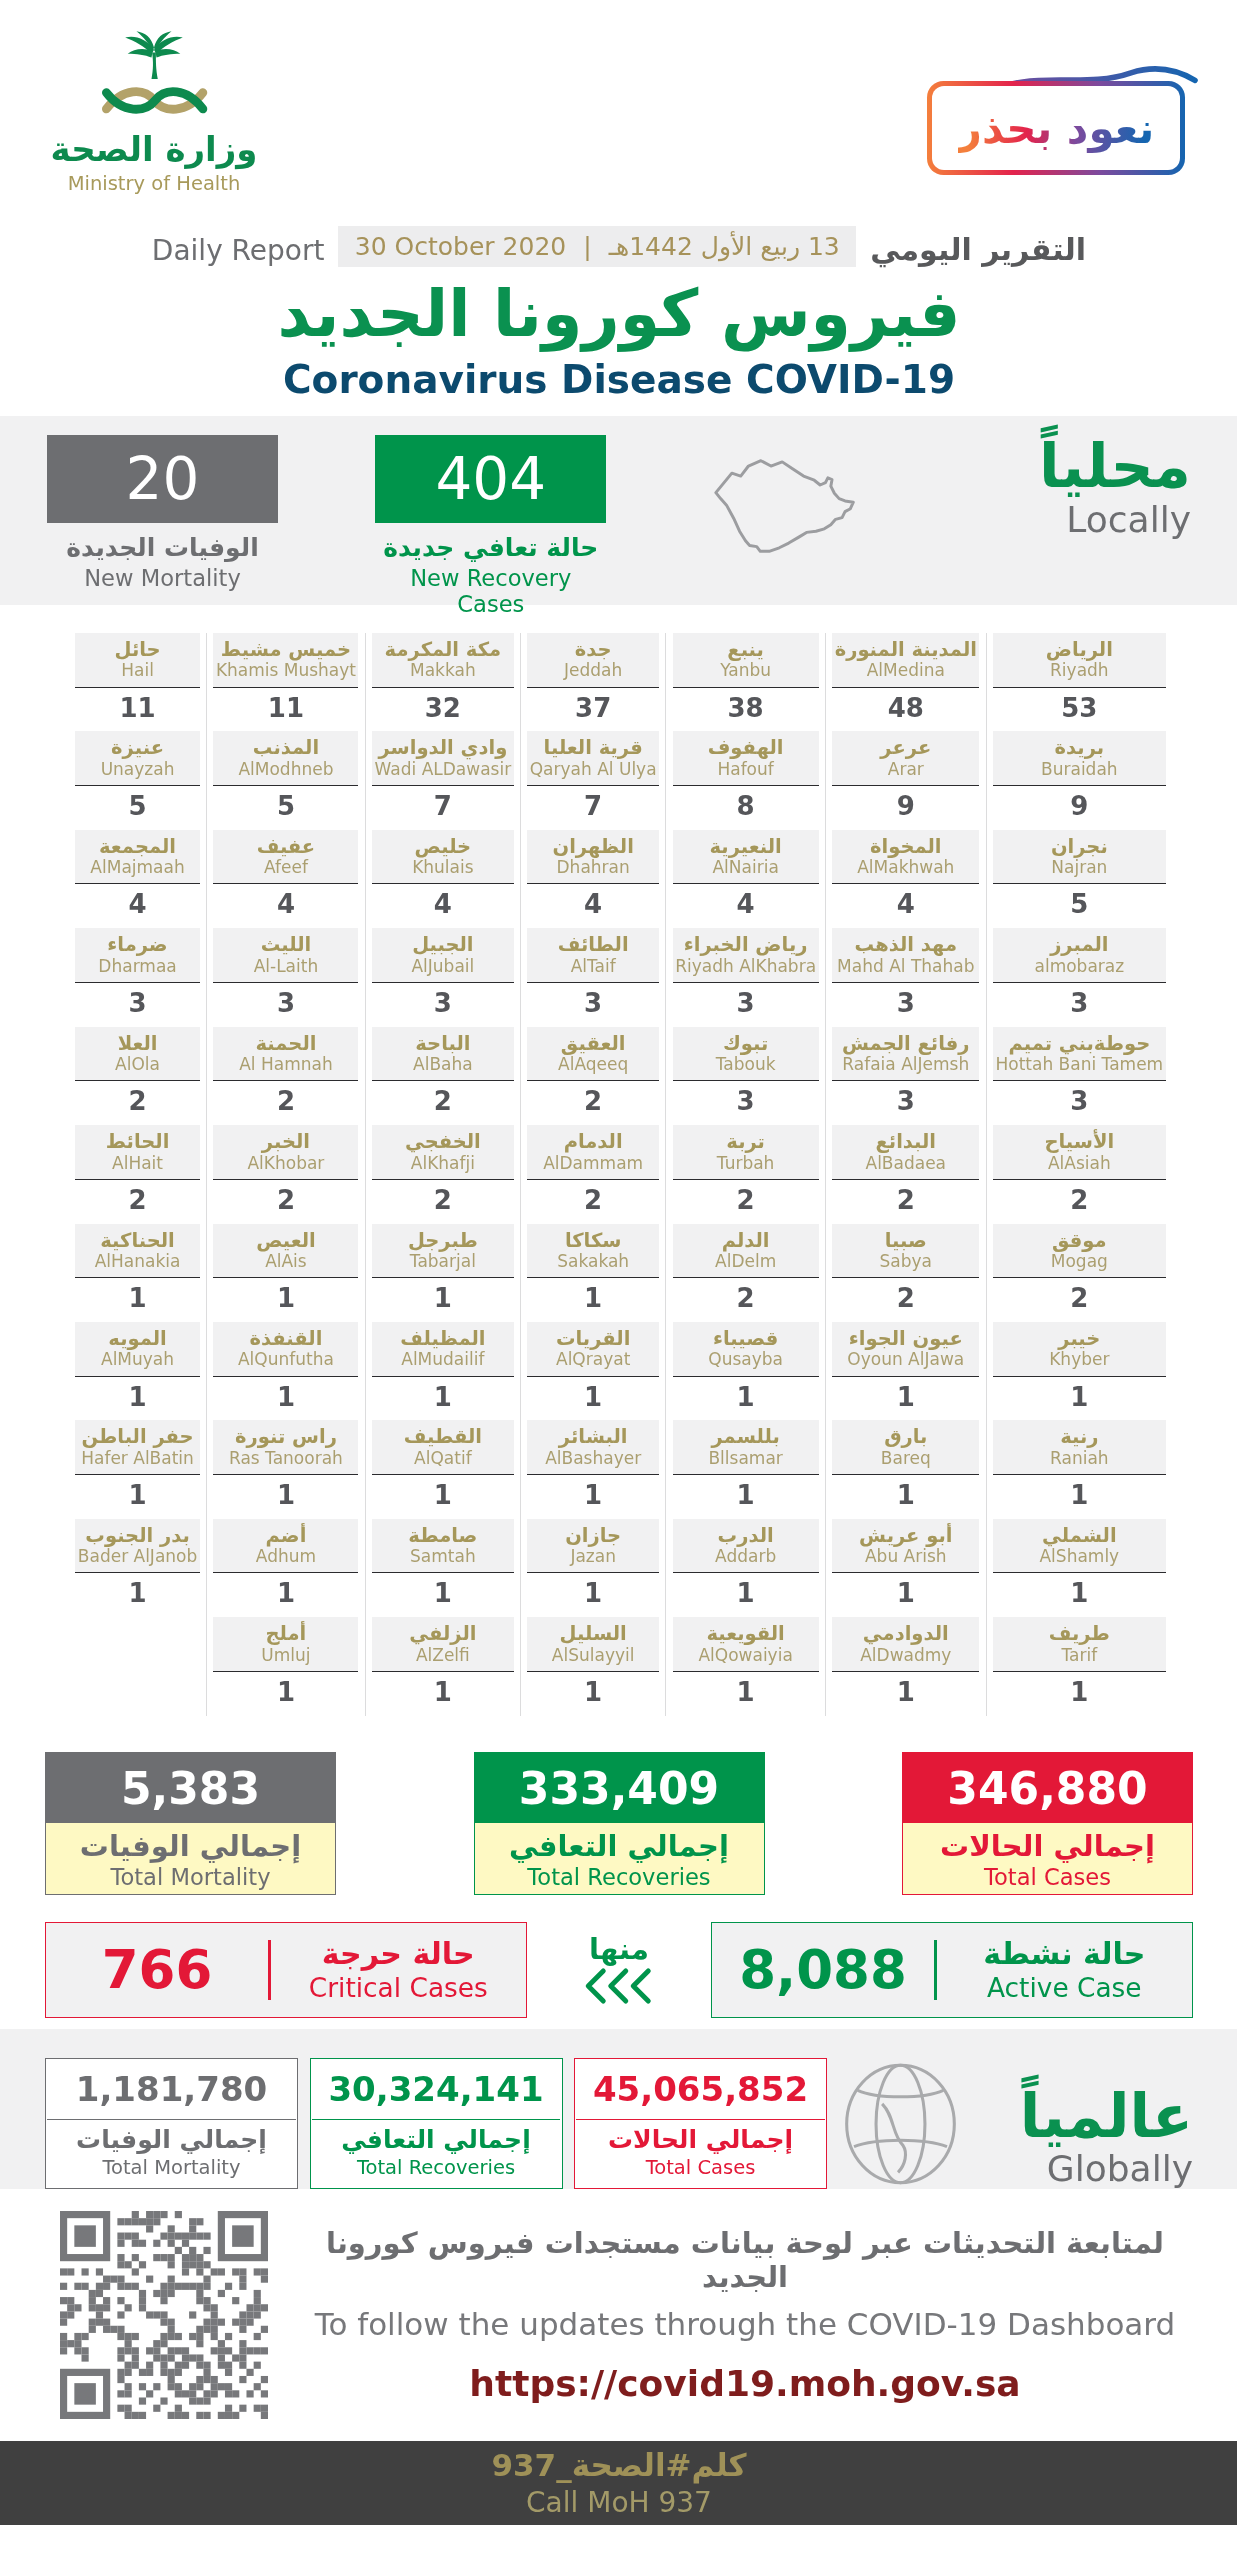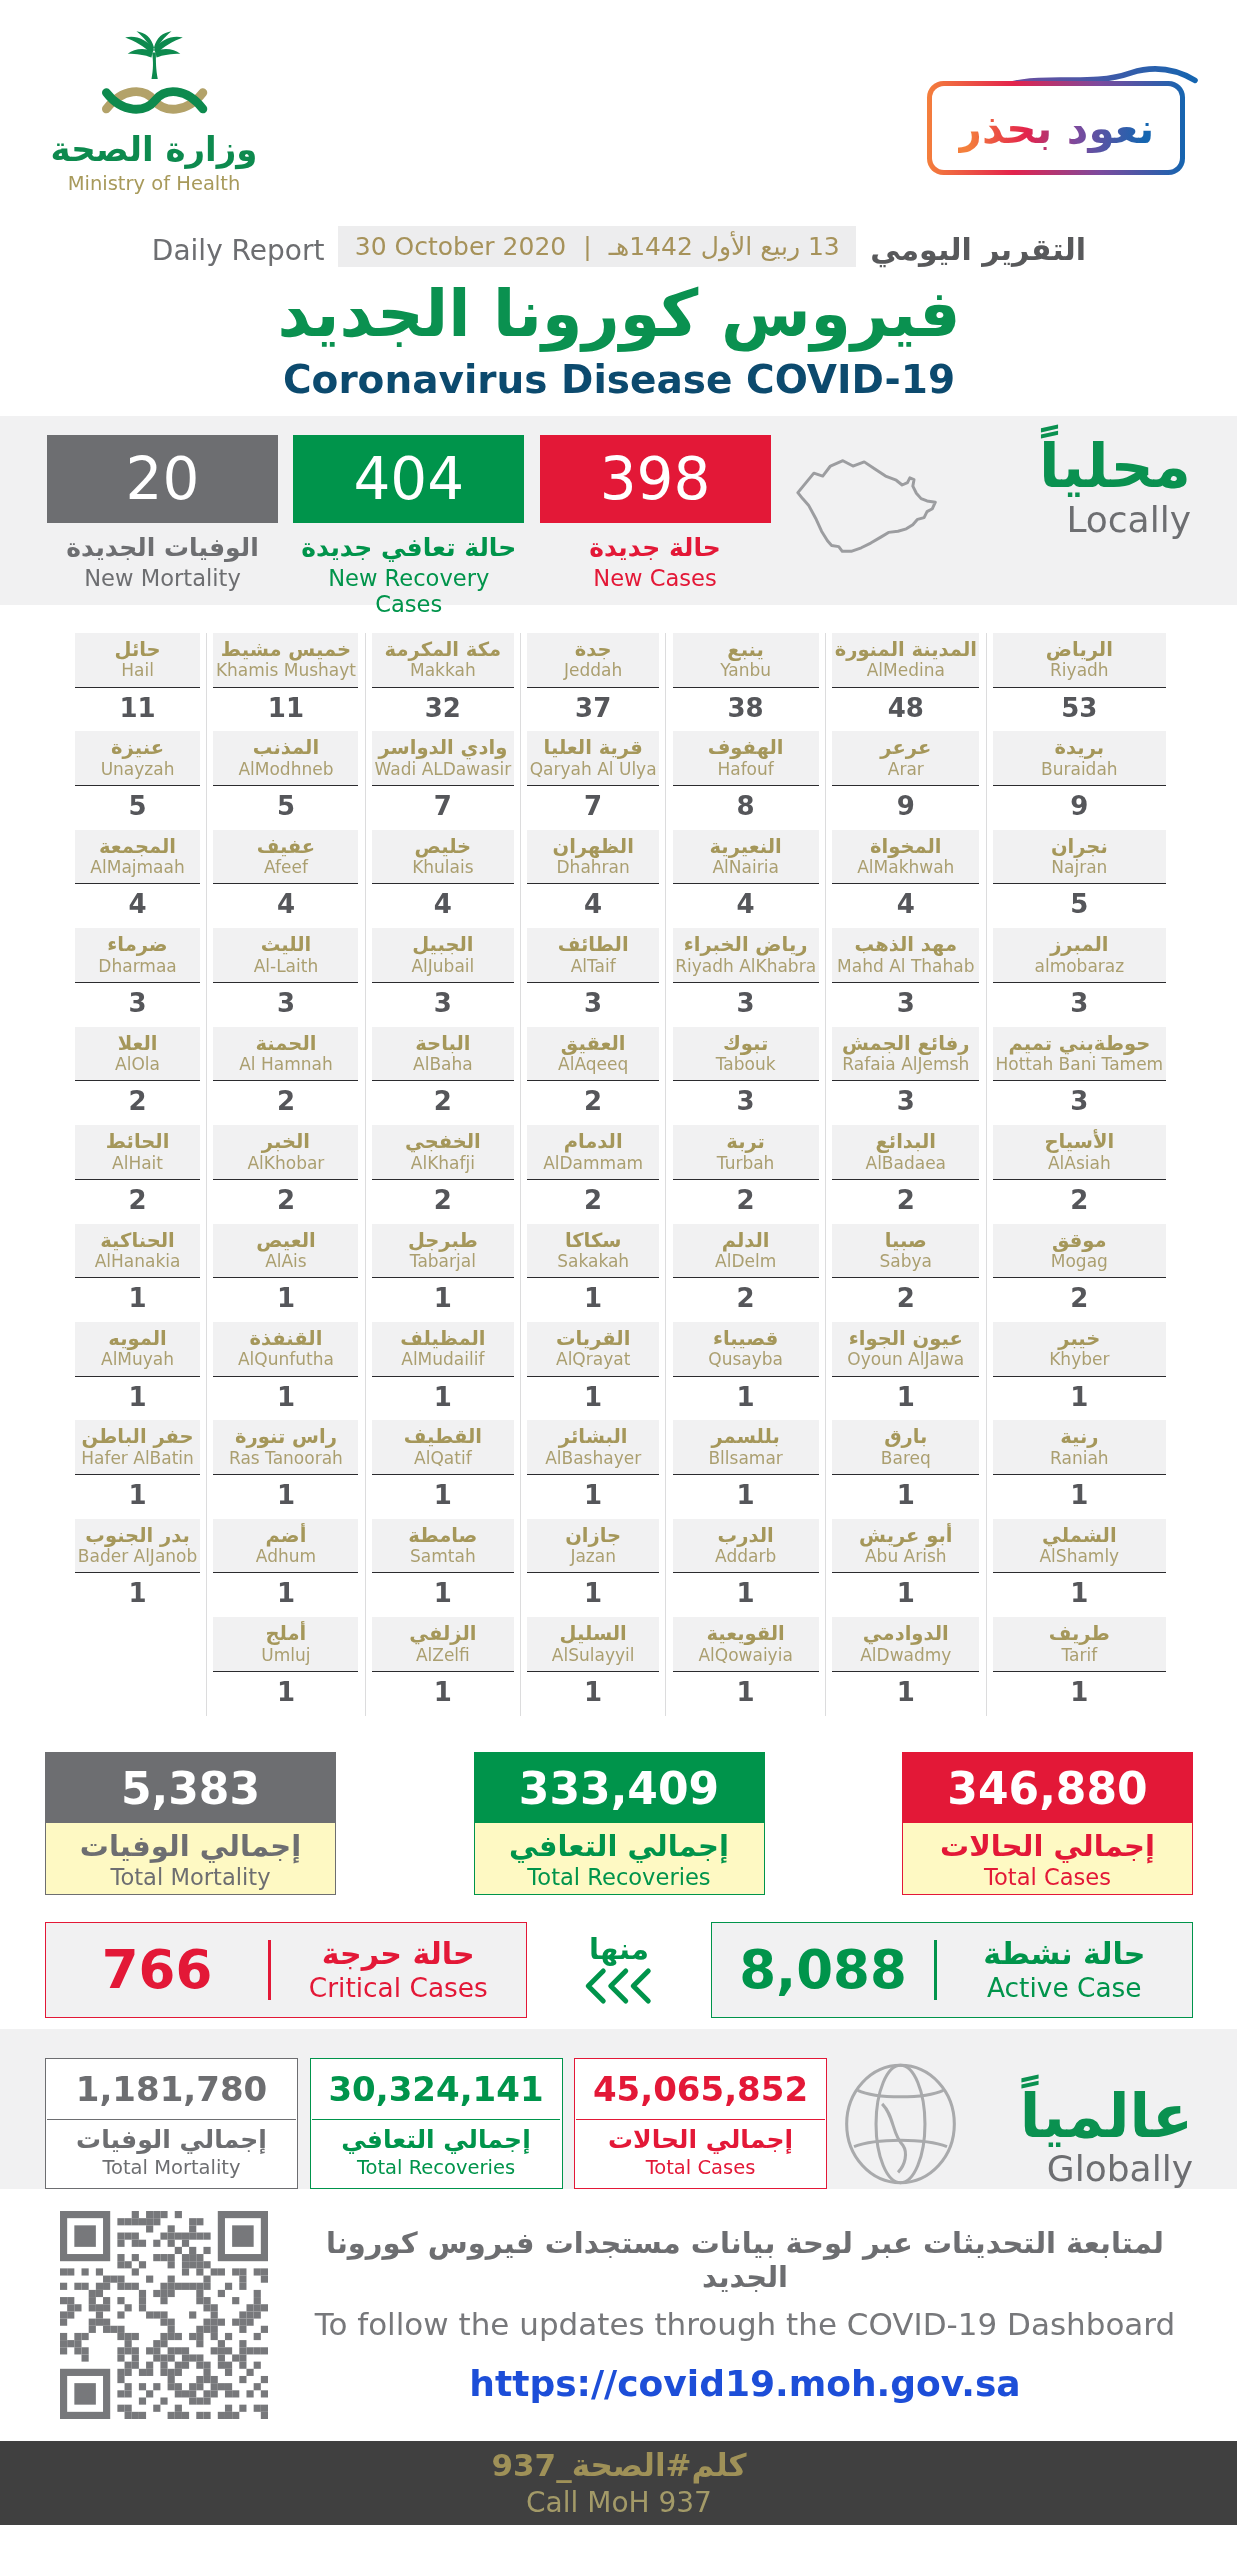--- a/index.html
+++ b/index.html
@@ -95,21 +95,21 @@
   .global-head { width: 220px; text-align: right; }
   .global-head .h-ar { color: #0a9150; font-size: 60px; font-weight: bold; line-height: 1.05; direction: rtl; }
   .global-head .h-en { color: #6d6e71; font-size: 36px; }
 
   
   .qr-section { height: 252px; display: flex; align-items: center; padding: 0 60px; gap: 44px; }
   .qr-box { width: 208px; height: 208px; flex: none; }
   .dash-text { flex: 1; text-align: center; }
   .dash-ar { color: #6d6e71; font-size: 29px; font-weight: bold; direction: rtl; }
   .dash-en { color: #77787b; font-size: 31px; margin-top: 11.3px; }
-  .dash-url { color: #1d4ed8; font-size: 36px; font-weight: bold; margin-top: 21.4px; display: inline-block; text-decoration: none; }
+  .dash-url { color: #7f1d1d; font-size: 36px; font-weight: bold; margin-top: 21.4px; display: inline-block; text-decoration: none; }
 
   
   .call-panel { height: 84px; background: #404040; display: flex; flex-direction: column;
                 align-items: center; justify-content: center; }
   .call-ar { color: #9f9158; font-size: 31px; font-weight: bold; direction: rtl; }
   .call-en { color: #a39a68; font-size: 28px; margin-top: 2.5px; }
 
   
   .footer { height: 131px; display: flex; align-items: center; justify-content: center; gap: 15px; }
 </style>
@@ -175,27 +175,20 @@
         </div>
       <div class="stat-ar tx-gray">الوفيات الجديدة</div>
       <div class="stat-en tx-gray">New Mortality</div>
     </div>
     <div class="stat-group">
       <div class="stat-box bg-green">
           <span class="num">404</span>
         </div>
       <div class="stat-ar tx-green">حالة تعافي جديدة</div>
       <div class="stat-en tx-green">New Recovery Cases</div>
-    </div>
-    <div class="stat-group">
-      <div class="stat-box bg-red">
-          <span class="num">398</span>
-        </div>
-      <div class="stat-ar tx-red">حالة جديدة</div>
-      <div class="stat-en tx-red">New Cases</div>
     </div>
     <div class="map-wrap">
       <svg width="160" height="135" viewBox="0 0 270 220">
         <path d="M20,85 L47,52 L62,57 L75,40 L96,31 L113,40 L132,33 L150,45 L168,57 L186,64 L196,72
                  L205,68 L209,60 L216,63 L214,74 L220,86 L228,95 L238,99 L252,101
                  L247,112 L238,117 L233,127 L222,130 L214,139 L203,146 L189,150 L173,152
                  L160,160 L143,170 L127,178 L110,184 L95,184 L89,176 L77,174 L70,166 L60,150
                  L50,128 L38,106 L28,95 Z" fill="none" stroke="#9c9da0" stroke-width="5" stroke-linejoin="round"></path>
       </svg>
     </div>

